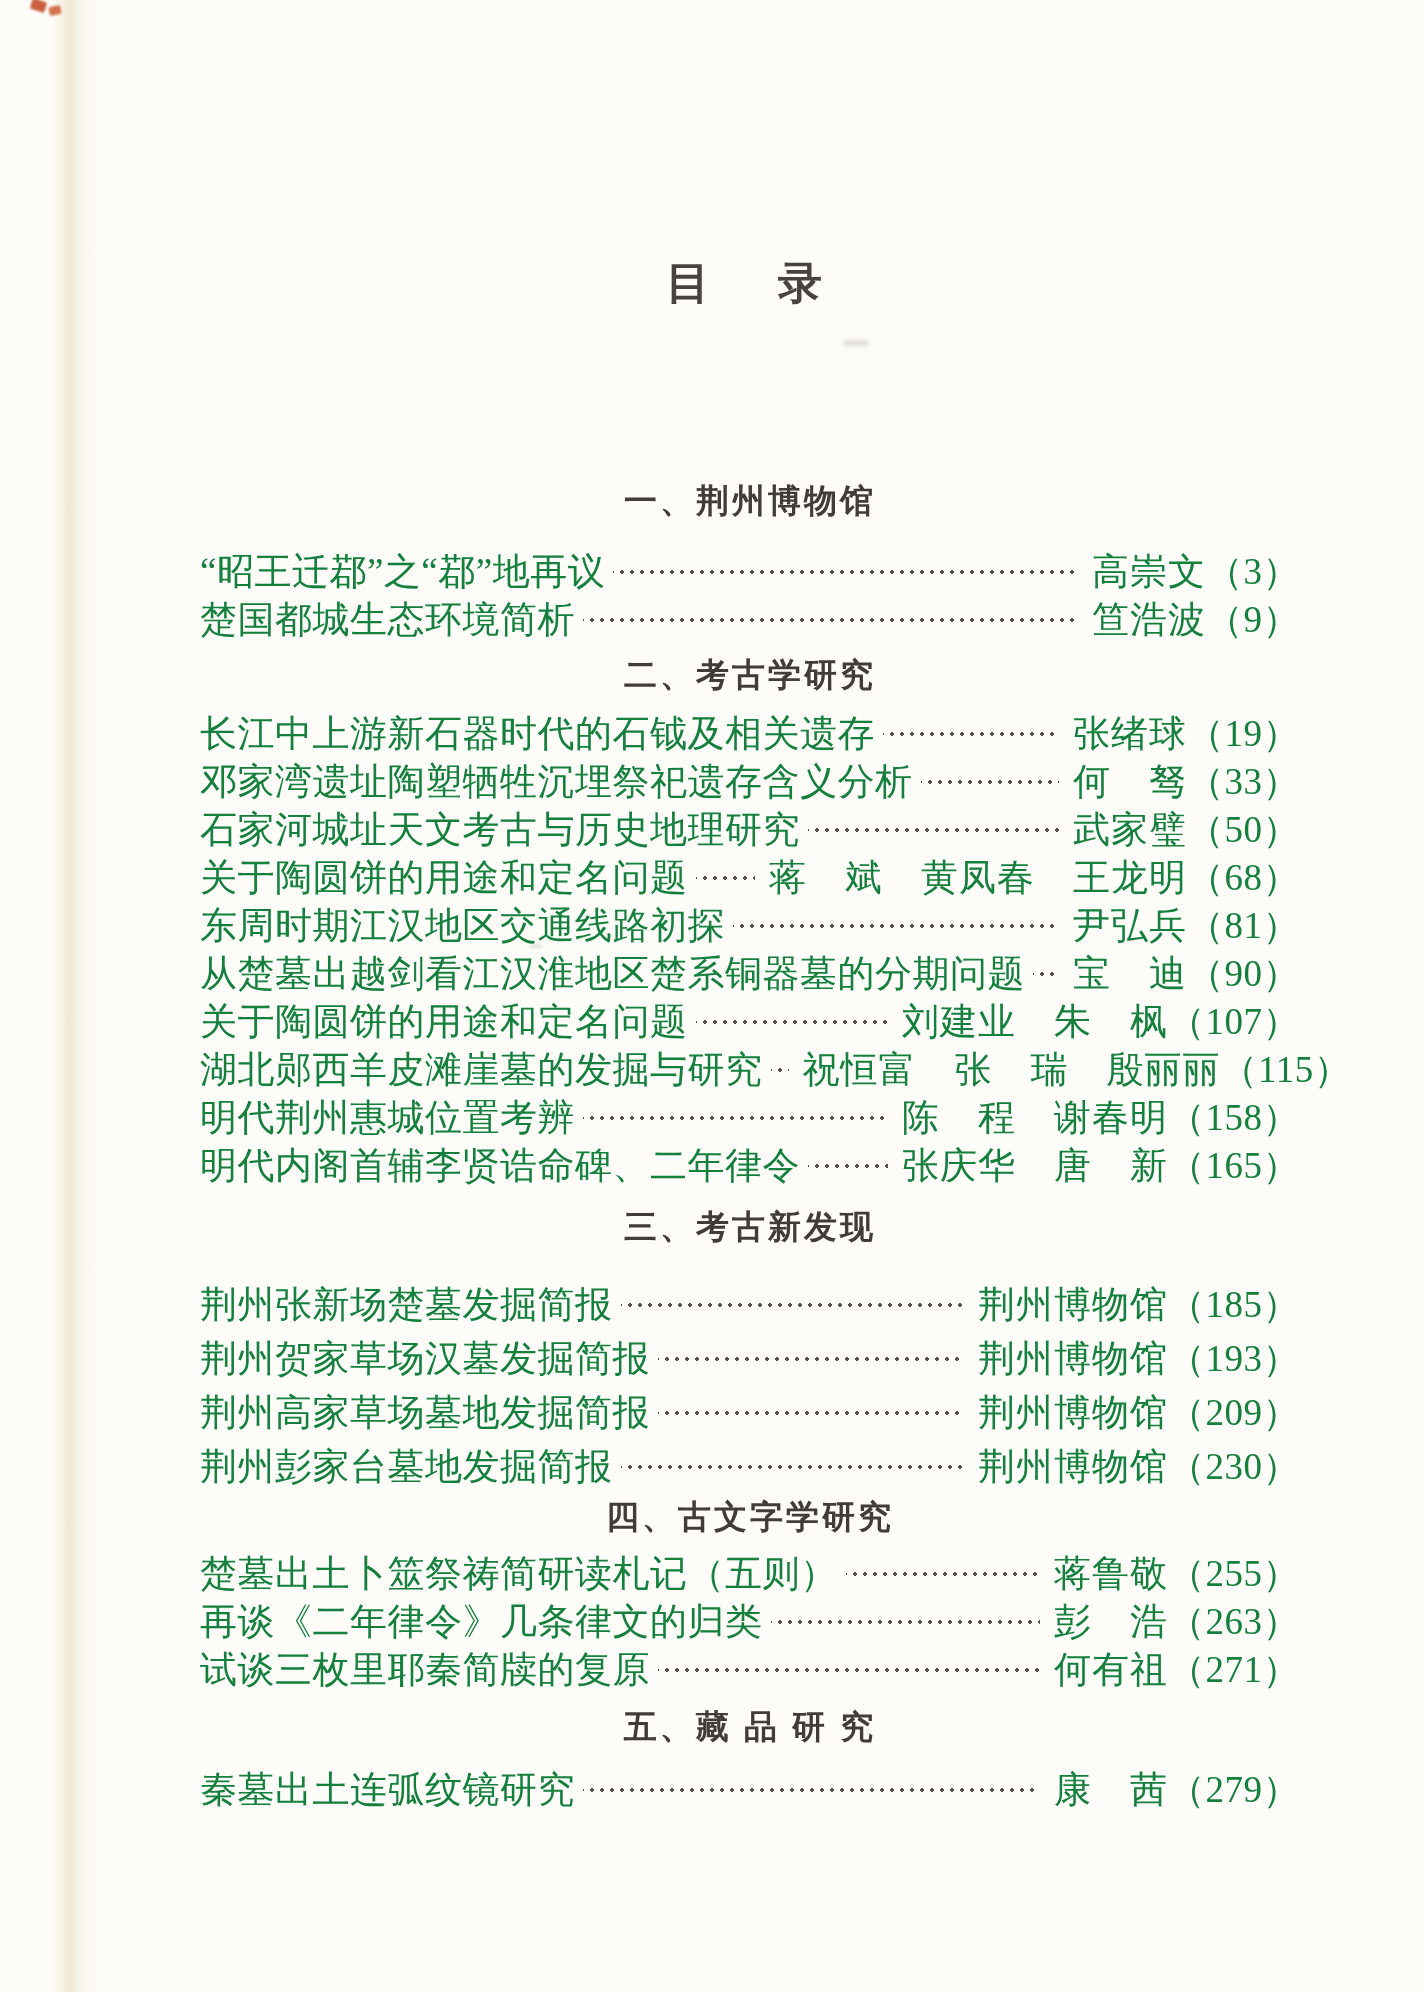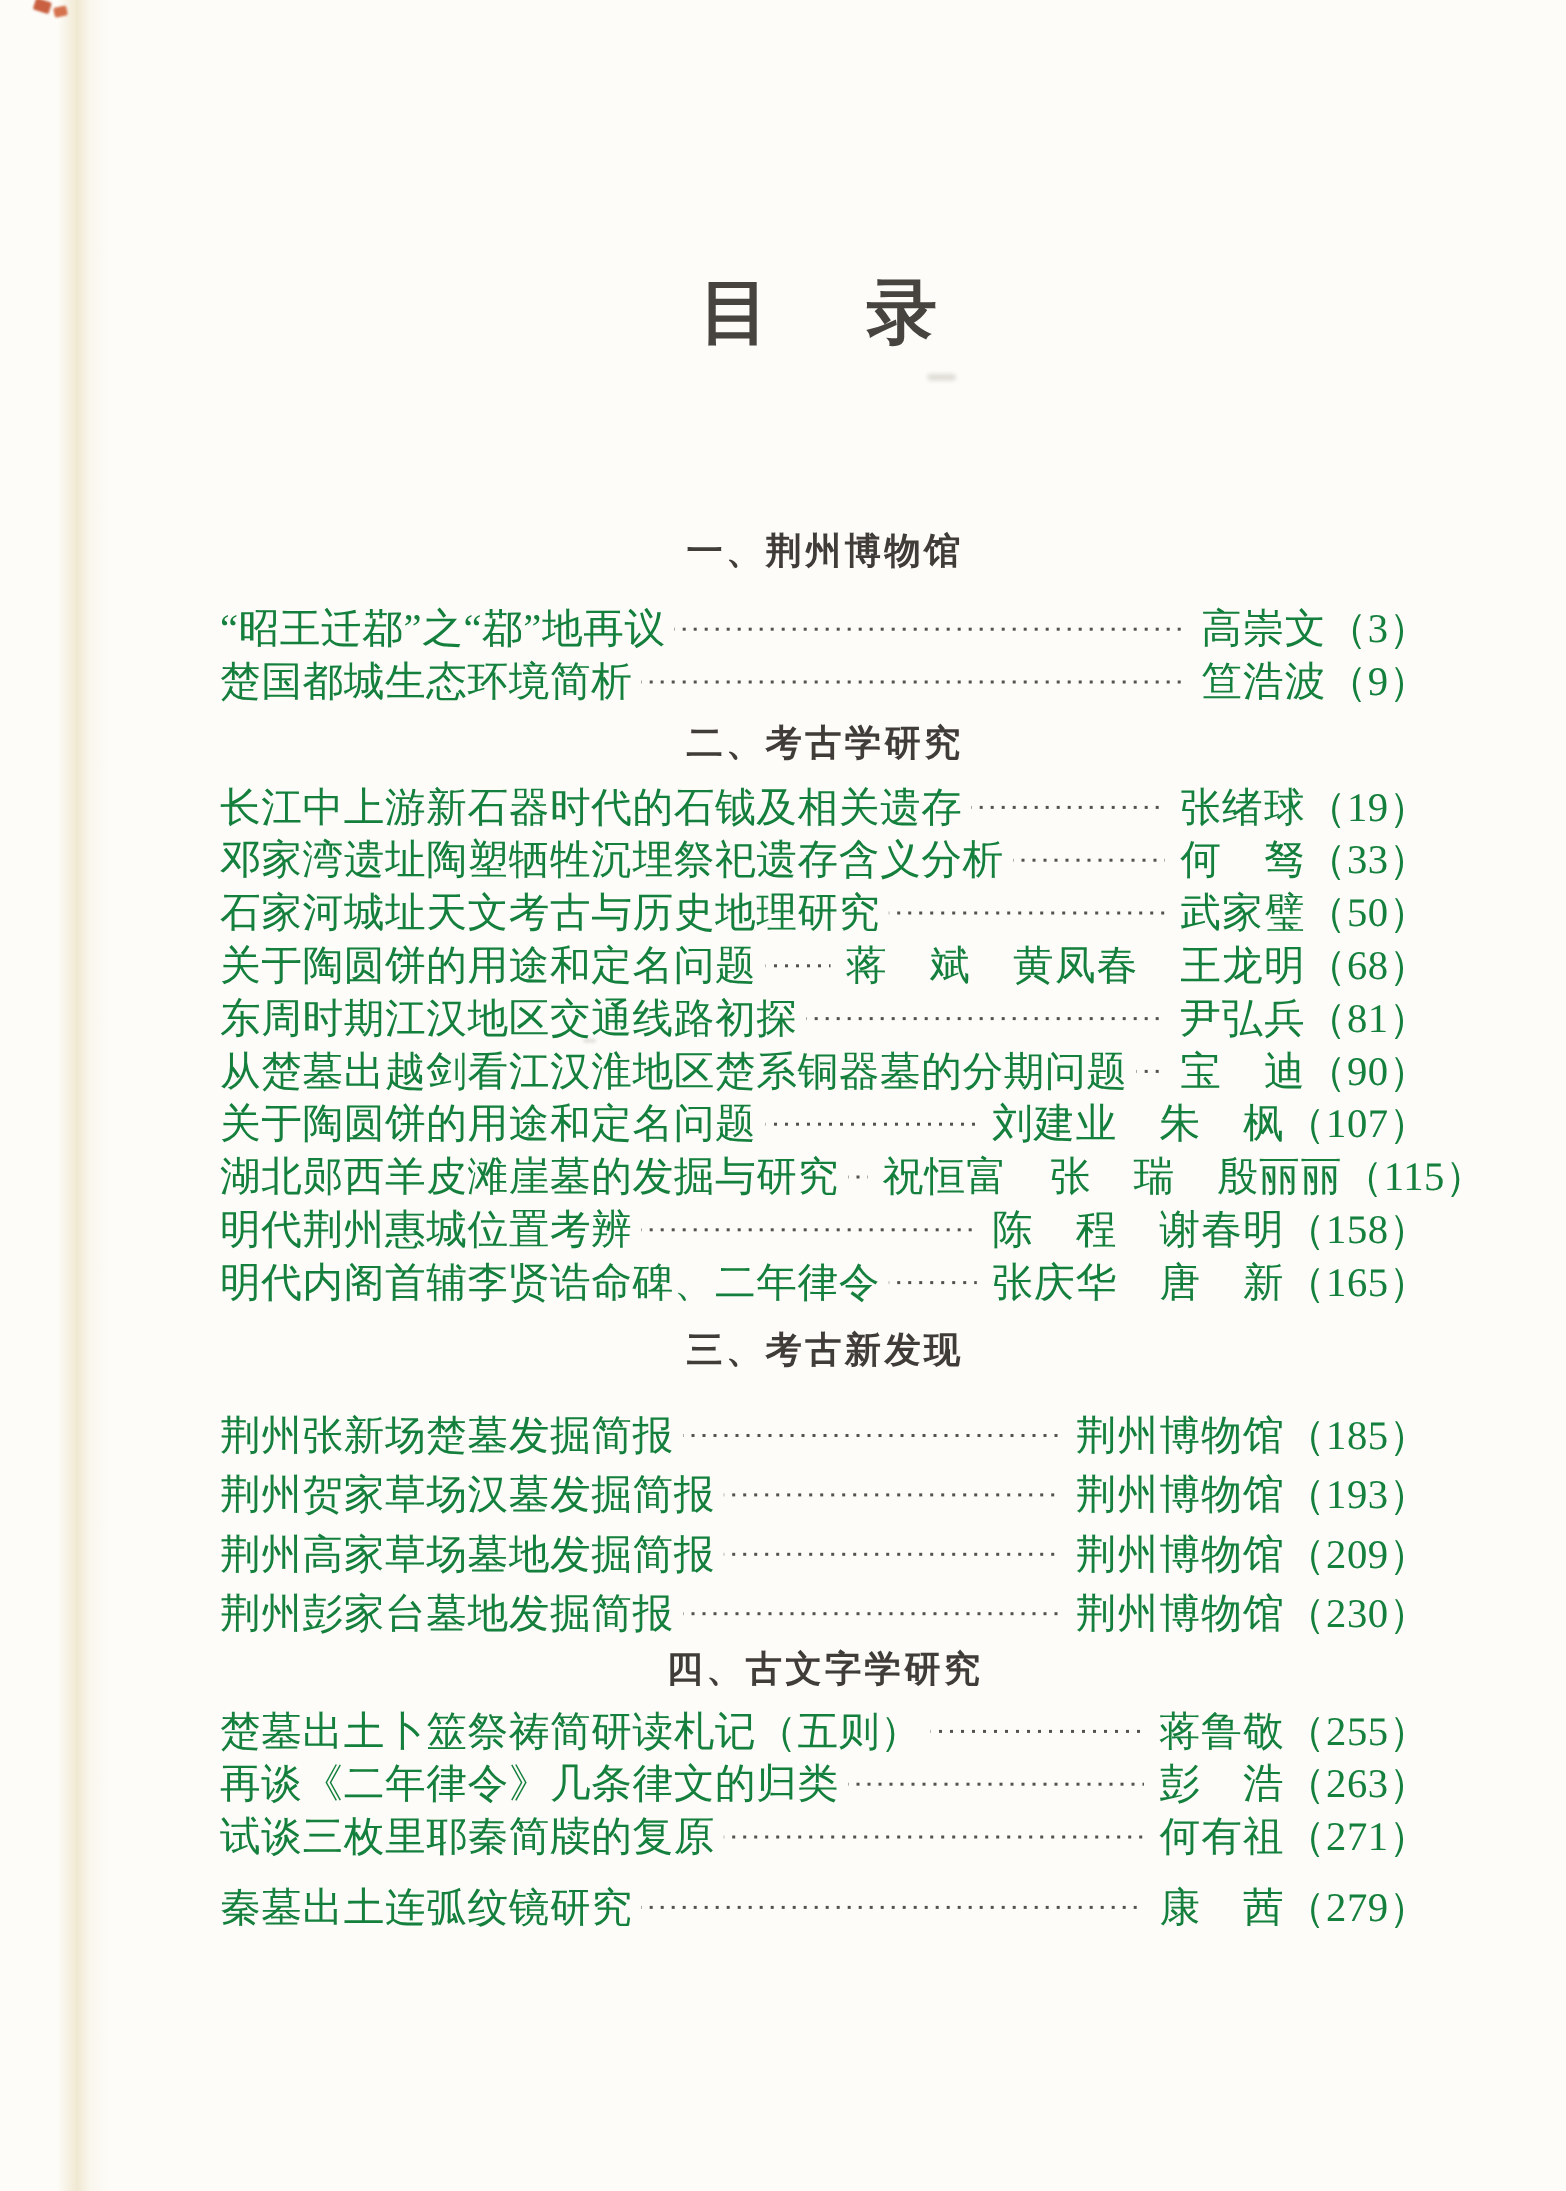--- a/index.html
+++ b/index.html
@@ -44,21 +44,21 @@
     background: #c0bbb2; border-radius: 2px; filter: blur(1.5px); opacity: 0.4;
   }
 
   .content {
     position: absolute; left: 200px; top: 0; width: 1100px;
     color: #45423e;
   }
   .doc-title {
     margin: 248px 0 0 0;
     text-align: center;
-    font-size: 64px; line-height: 72px;
+    font-size: 44px; line-height: 72px;
     font-weight: 700;
     letter-spacing: 12px;
     color: #47443f;
   }
   .section-heading {
     margin: 0; text-align: center;
     font-family: "Liberation Sans", "DejaVu Sans", sans-serif;
     font-weight: 700;
     font-size: 33px; line-height: 46px;
     letter-spacing: 3px;
@@ -259,20 +259,21 @@
   <div class="entry">
     <span class="entry-title">试谈三枚里耶秦简牍的复原</span>
     <span class="leader"></span>
     <span class="entry-authors">何有祖</span>
     <span class="entry-page">（271）</span>
   </div>
 </div>
   </section>
 
   <section class="toc-section">
+    <h2 class="section-heading">五、藏 品 研 究</h2>
     <div class="entries">
   <div class="entry">
     <span class="entry-title">秦墓出土连弧纹镜研究</span>
     <span class="leader"></span>
     <span class="entry-authors">康　茜</span>
     <span class="entry-page">（279）</span>
   </div>
 </div>
   </section>
 </div>

